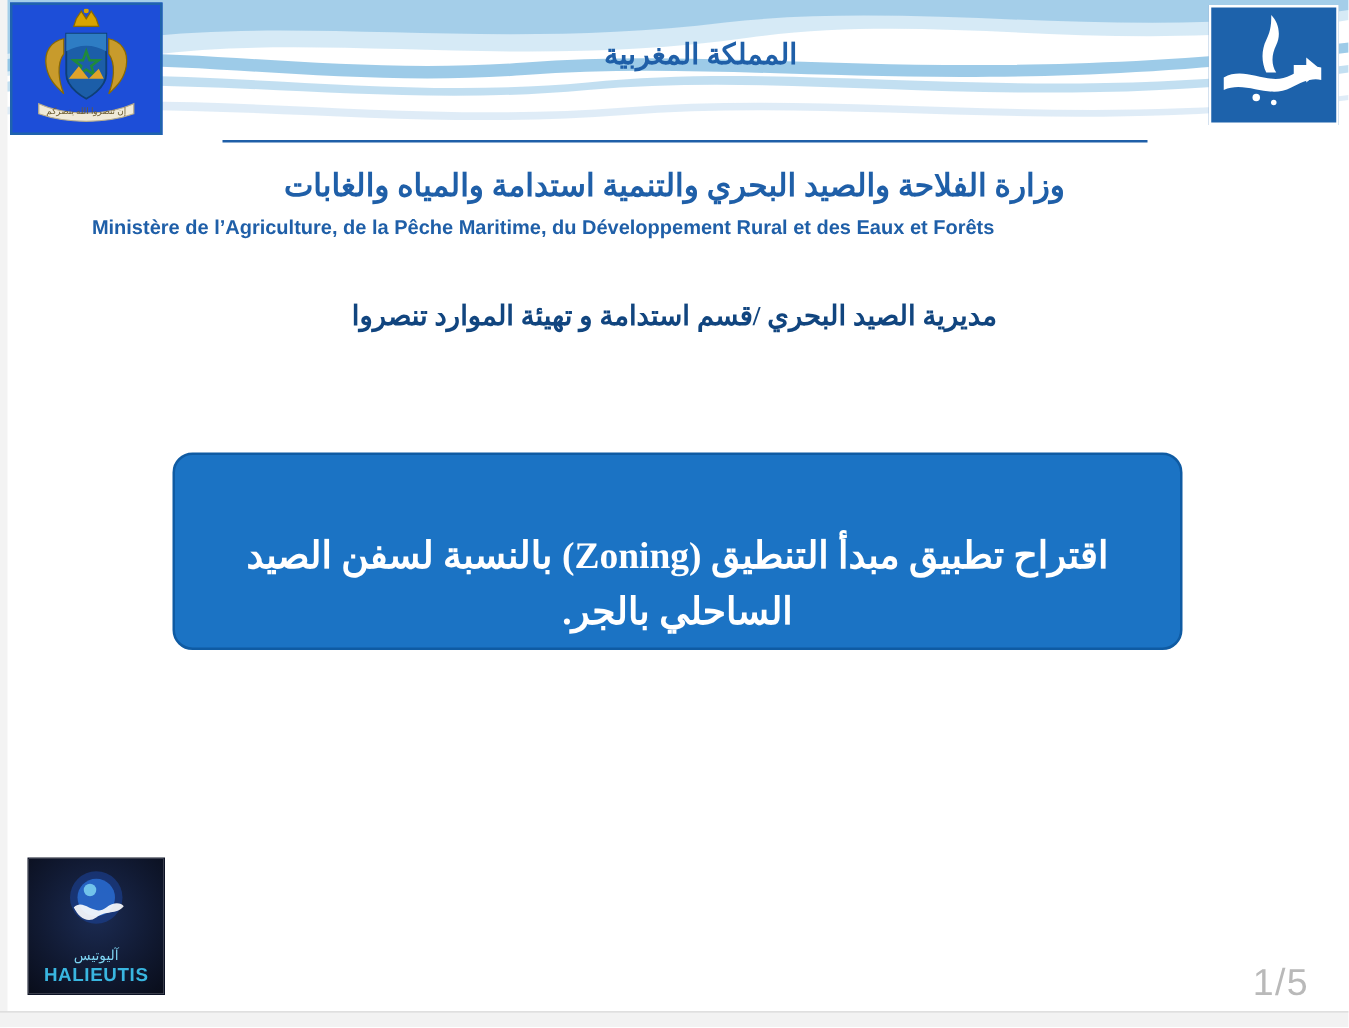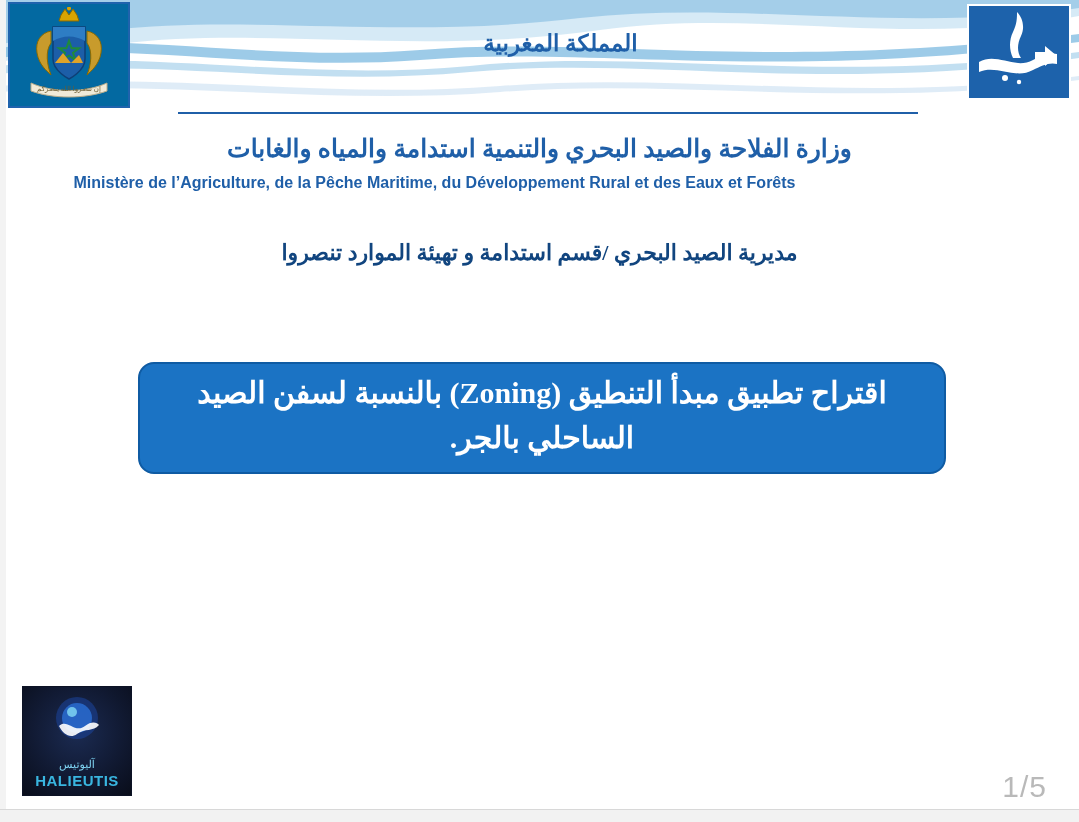--- a/index.html
+++ b/index.html
@@ -37,21 +37,21 @@
     display: block;
   }
 
   
   .emblem-box {
     position: absolute;
     left: 8px;
     top: 2px;
     width: 122px;
     height: 106px;
-    background: #0369a1;
+    background: #1d4ed8;
     border: 2px solid #1f63ad;
     box-sizing: border-box;
     display: flex;
     align-items: center;
     justify-content: center;
   }
 
   
   .dept-logo-box {
     position: absolute;
@@ -137,27 +137,27 @@
     color: #11457f;
     direction: rtl;
   }
 
   
   .title-box {
     position: absolute;
     left: 138px;
     top: 362px;
     width: 808px;
-    height: 112px;
+    height: 158px;
     background: #1b73c4;
     border: 2px solid #0f5ba3;
     border-radius: 16px;
     box-sizing: border-box;
     display: flex;
-    align-items: flex-start;
+    align-items: flex-end;
     justify-content: center;
     padding: 6px 30px;
   }
   .title-text {
     font-family: "Liberation Serif", serif;
     font-size: 30px;
     font-weight: bold;
     color: #ffffff;
     text-align: center;
     direction: rtl;

